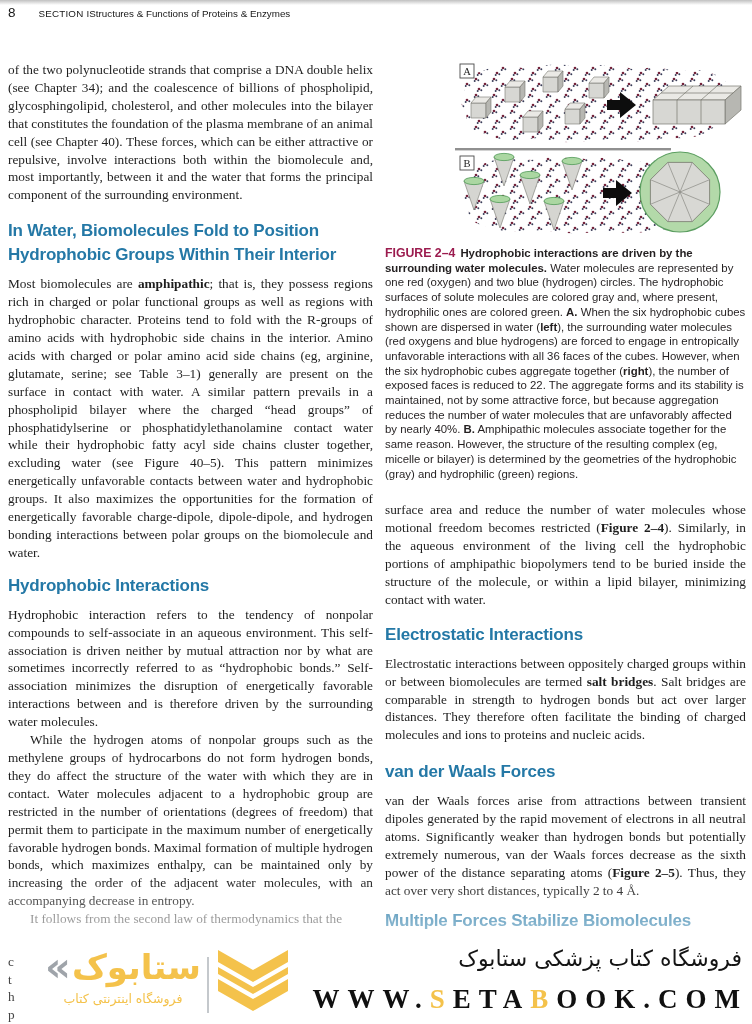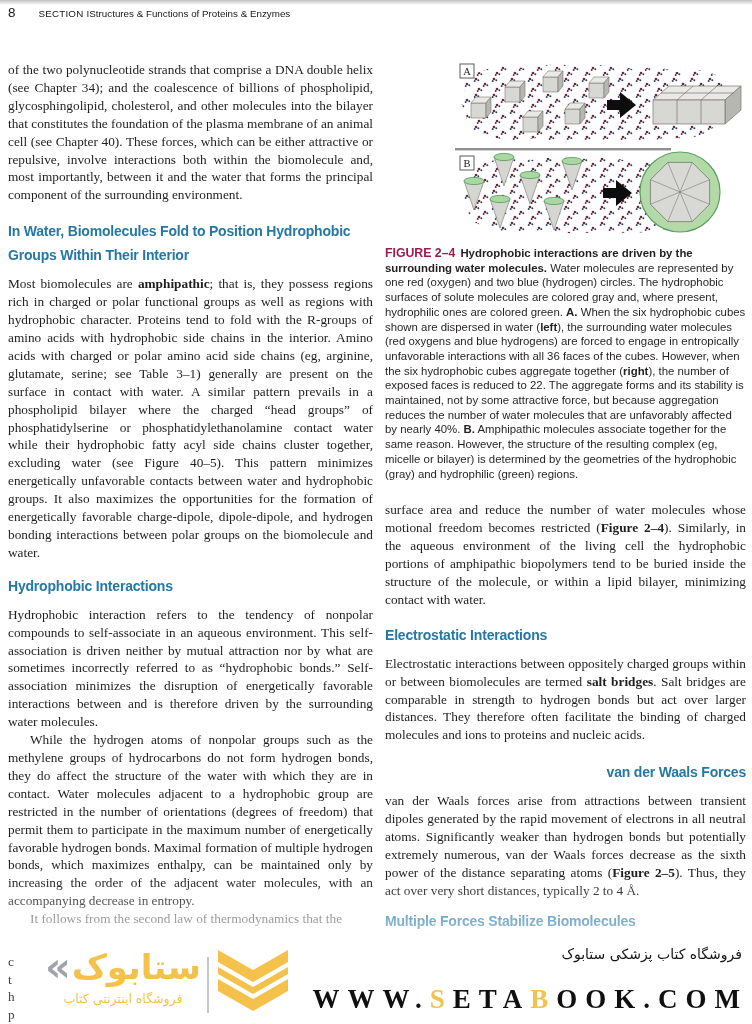--- a/index.html
+++ b/index.html
@@ -22,52 +22,52 @@
     font-family:"Liberation Sans",sans-serif;color:#171717;}
   .pagenum{font-size:13.5px;font-weight:400;}
   .sec-label{font-weight:400;font-size:9.8px;margin-left:23px;letter-spacing:.2px;}
   .sec-title{font-size:9.8px;}
   
   .col-left{position:absolute;left:8px;top:61px;width:365px;}
   .col-right{position:absolute;left:385px;top:60px;width:361px;}
   .body-p{font-size:13.3px;line-height:17.9px;text-align:justify;}
   .indent{text-indent:22px;}
   .h-blue{font-family:"Liberation Sans",sans-serif;font-weight:700;
-    color:var(--heading-blue);font-size:14px;line-height:24px;letter-spacing:-.2px;}
+    color:var(--heading-blue);font-size:17px;line-height:24px;letter-spacing:-.2px;}
   .h1m{margin:15px 0 8px 0;}
   .h2m{margin:12px 0 8px 0;}
   .rb{font-weight:700;}
   .faded-line{opacity:.8;color:#2e2e2e;}
   
   .figure-box{margin-left:70px;width:291px;height:176px;position:relative;}
   .caption{font-family:"Liberation Sans",sans-serif;font-size:11.4px;line-height:14.7px;
     color:#231f20;margin-top:10px;text-align:left;}
   .fig-label{color:var(--figure-label);font-weight:700;font-size:12.3px;margin-right:5px;}
   .rc-p{margin-top:20px;}
   .rc-h1{margin-top:14px;}
   .rc-p2{margin-top:8px;}
-  .rc-h2{margin-top:16px;text-align:right;}
+  .rc-h2{margin-top:16px;}
   .rc-p3{margin-top:8px;}
   .rc-h3{margin-top:9px;}
   
   .fade{position:absolute;left:0;top:880px;width:752px;height:144px;pointer-events:none;
     background:linear-gradient(to bottom,rgba(255,255,255,0) 0%,rgba(255,255,255,.55) 38%,rgba(255,255,255,.92) 62%,#fff 82%);}
   .clip-letters{position:absolute;left:8px;top:953px;font-size:13.3px;line-height:17.6px;color:#454545;}
   .logo{position:absolute;left:42px;top:946px;width:162px;text-align:center;}
   .logo-row{display:flex;align-items:center;justify-content:center;direction:ltr;}
   .logo-mark{color:var(--logo-gray);font-family:"DejaVu Sans",sans-serif;
     font-size:40px;font-weight:700;line-height:42px;margin-right:1px;}
   .logo-text{color:var(--logo-yellow);font-family:"DejaVu Sans",sans-serif;
     font-size:34px;font-weight:700;line-height:42px;text-align:center;}
   .logo-tagline{color:var(--logo-yellow);font-family:"DejaVu Sans",sans-serif;
     font-size:12.5px;margin-top:3px;}
   .logo-divider{position:absolute;left:207px;top:957px;width:2px;height:56px;background:#c4c8cc;}
   .chevron-wrap{position:absolute;left:218px;top:950px;}
   .store-line{position:absolute;right:10px;top:946px;direction:rtl;
-    font-family:"DejaVu Sans",sans-serif;font-size:14px;color:#141414;}
+    font-family:"DejaVu Sans",sans-serif;font-size:22px;color:#141414;}
   .website{position:absolute;right:4px;top:984px;font-family:Liberation Serif, serif;
     font-weight:700;font-size:27px;letter-spacing:8px;color:#101010;white-space:nowrap;}
   .website .yel{color:var(--logo-yellow);}
 </style>
 </head>
 <body>
 
 <div class="page">
   <div class="top-shadow"></div>
 

